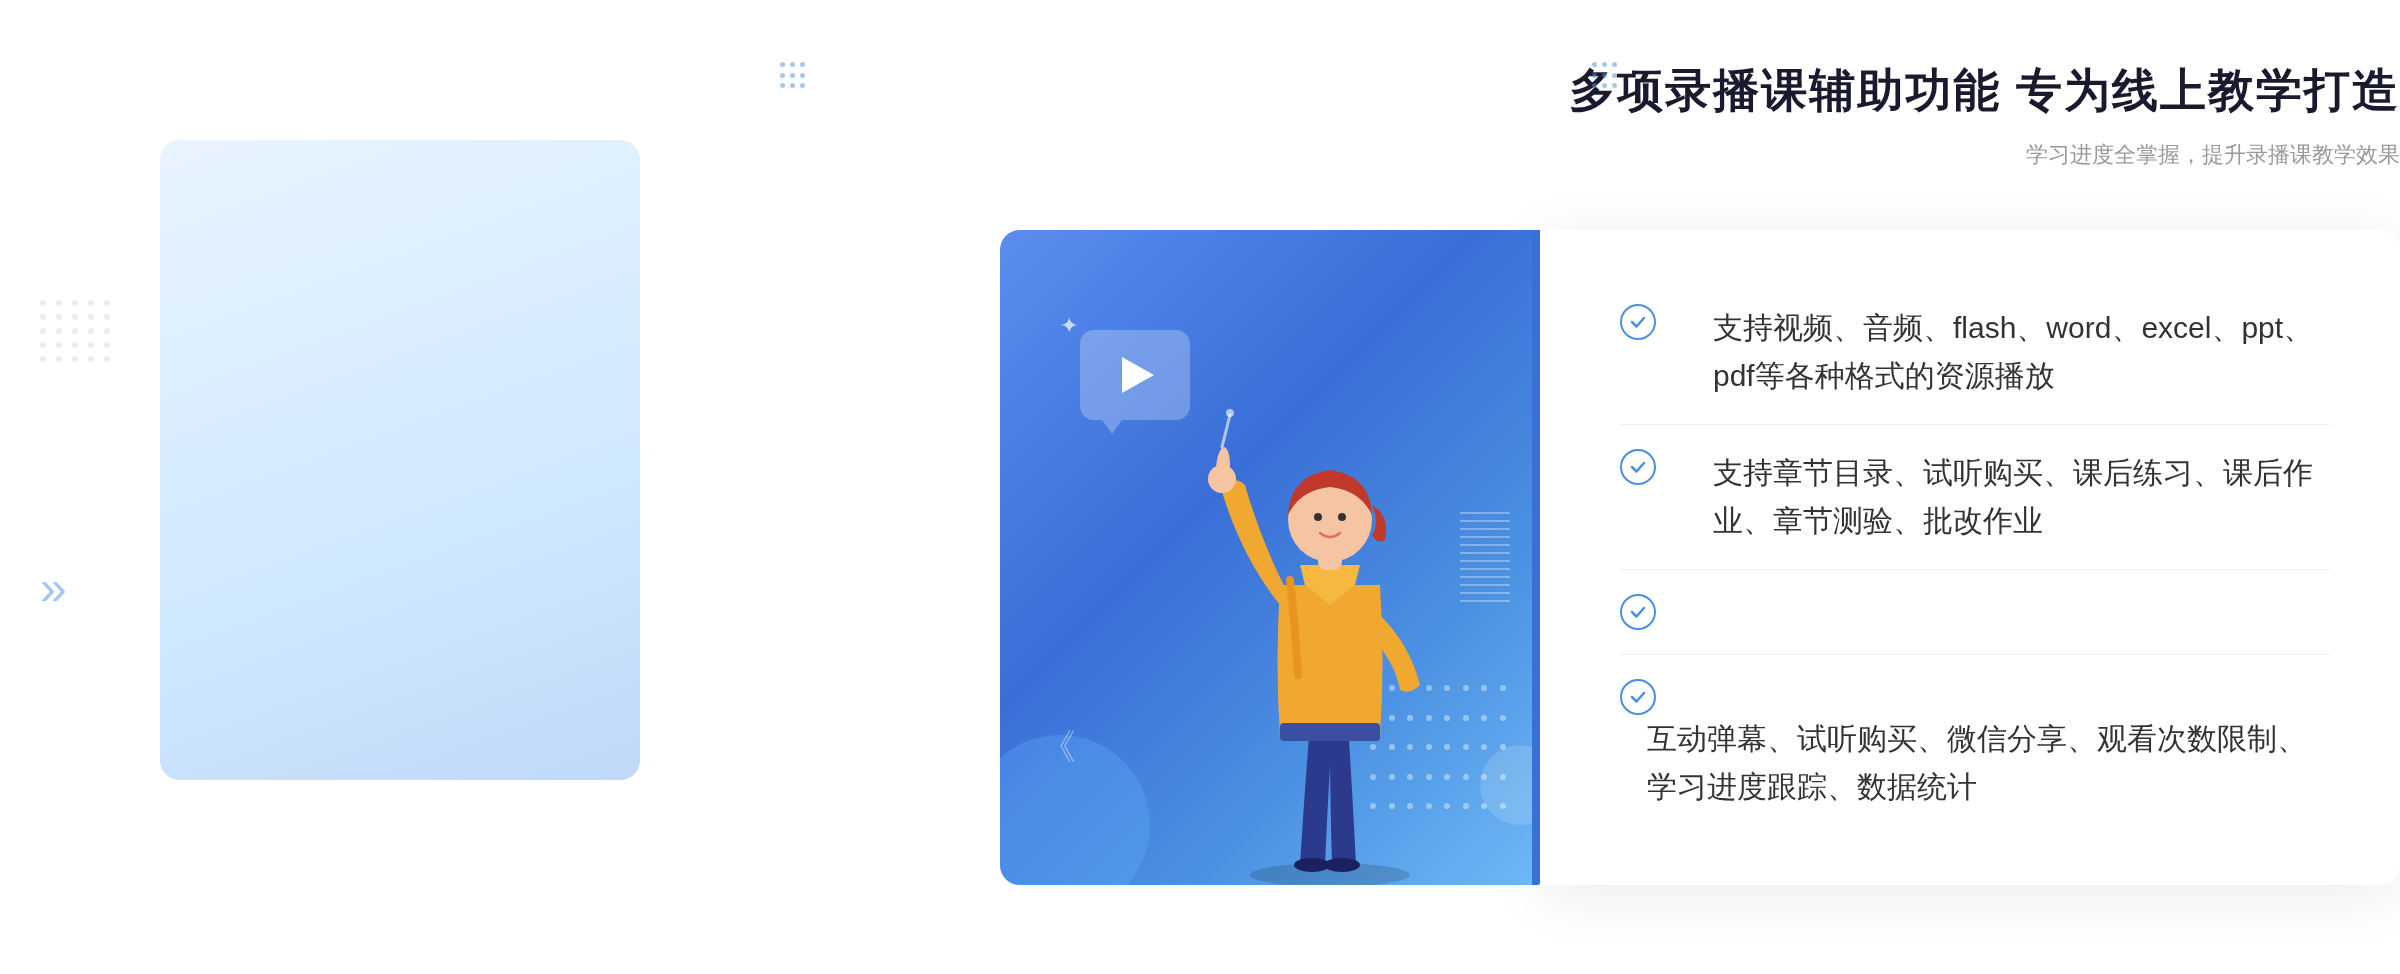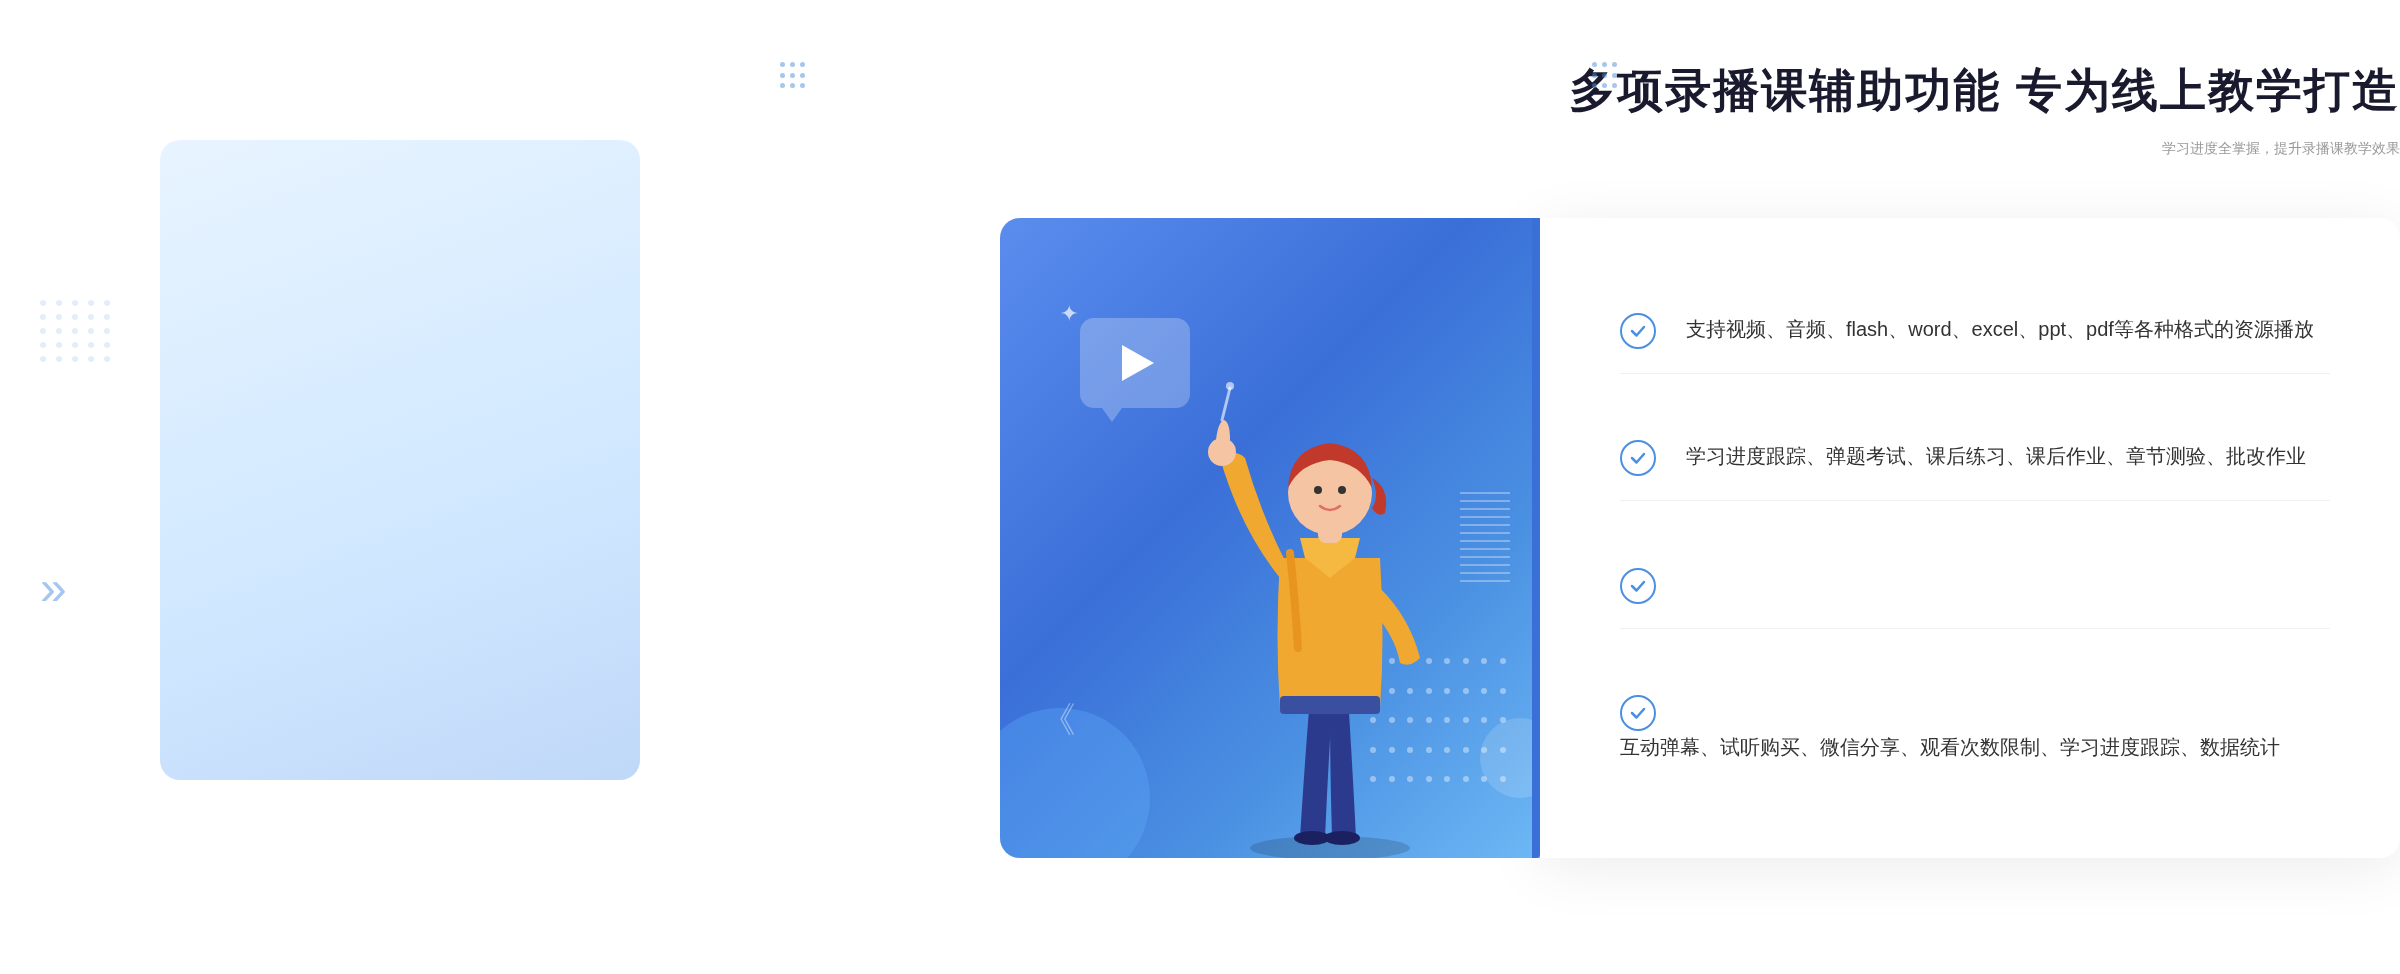--- a/index.html
+++ b/index.html
@@ -69,21 +69,21 @@
     .page-title {
       font-size: 46px;
       font-weight: 700;
       color: #1a1a2e;
       text-align: center;
       letter-spacing: 2px;
       margin-bottom: 18px;
     }
 
     .page-subtitle {
-      font-size: 14px;
+      font-size: 22px;
       color: #999;
       text-align: center;
       margin-bottom: 60px;
       font-weight: 400;
     }
 
     
     .main-content {
       width: 1400px;
       display: flex;
@@ -277,24 +277,25 @@
       flex-shrink: 0;
       margin-right: 30px;
     }
 
     .check-circle svg {
       width: 20px;
       height: 20px;
     }
 
     .feature-text {
-      font-size: 20px;
+      font-size: 30px;
       color: #333;
       line-height: 1.6;
       font-weight: 400;
+      margin-left: 27px;
     }
 
     
     .page-deco-left-dots {
       position: absolute;
       left: 40px;
       top: 300px;
       opacity: 0.15;
     }
 
@@ -534,21 +535,21 @@
         </div>
         <span class="feature-text">支持视频、音频、flash、word、excel、ppt、pdf等各种格式的资源播放</span>
       </div>
 
       <div class="feature-item">
         <div class="check-circle">
           <svg viewBox="0 0 20 20" fill="none" xmlns="http://www.w3.org/2000/svg">
             <path d="M4 10 L8.5 14.5 L16 6" stroke="#4a90e2" stroke-width="2.5" stroke-linecap="round" stroke-linejoin="round"></path>
           </svg>
         </div>
-        <span class="feature-text">学习进度跟踪、弹题考试、课后练习、课后作业、章节测验、批改作业</span>
+        <span class="feature-text">支持章节目录、试听购买、课后练习、课后作业、章节测验、批改作业</span>
       </div>
 
       <div class="feature-item">
         <div class="check-circle">
           <svg viewBox="0 0 20 20" fill="none" xmlns="http://www.w3.org/2000/svg">
             <path d="M4 10 L8.5 14.5 L16 6" stroke="#4a90e2" stroke-width="2.5" stroke-linecap="round" stroke-linejoin="round"></path>
           </svg>
         </div>
       </div>
 

